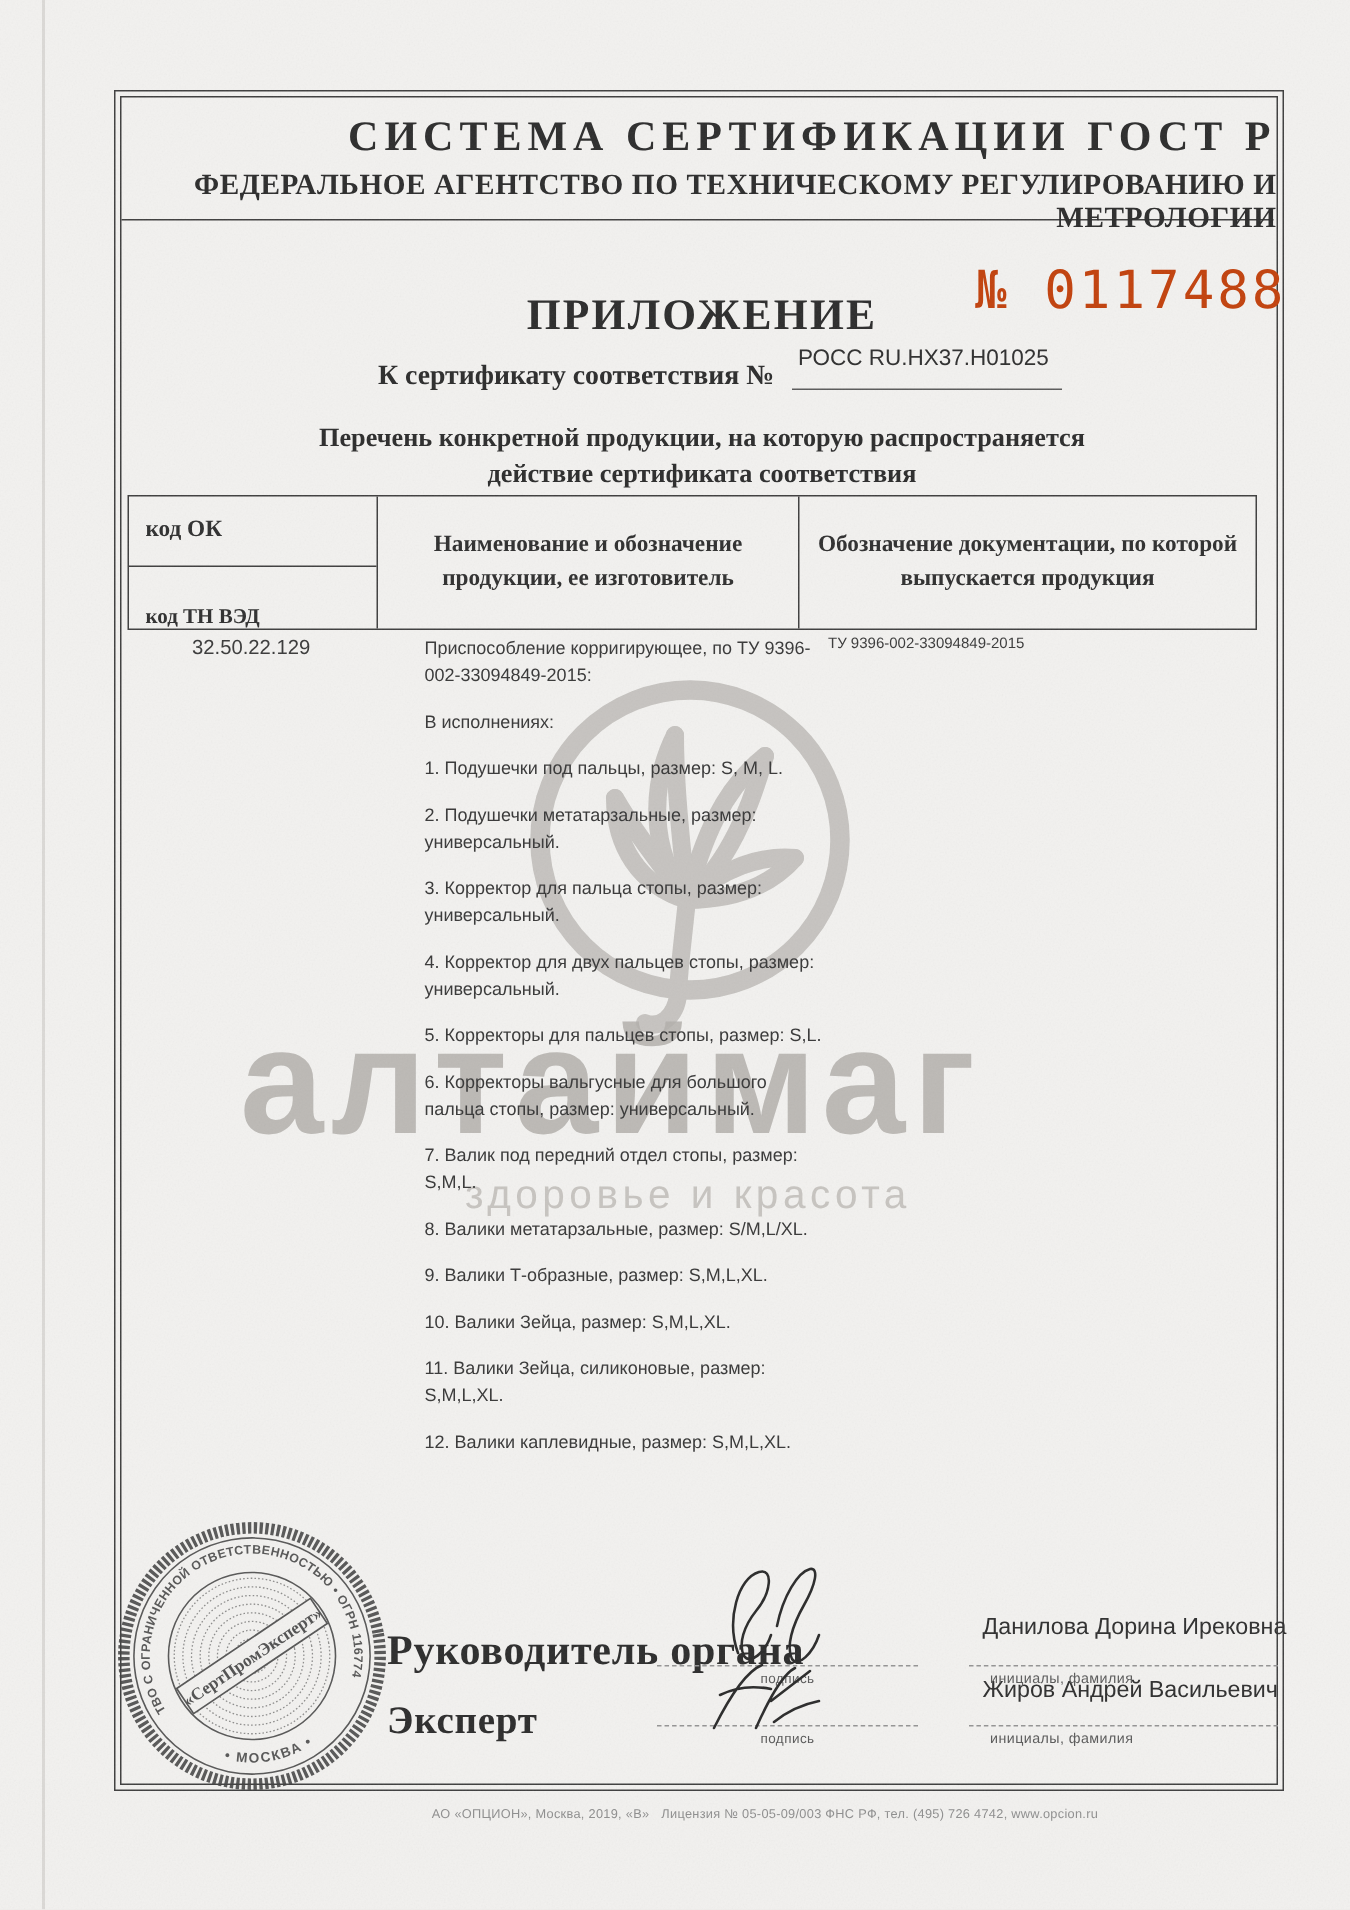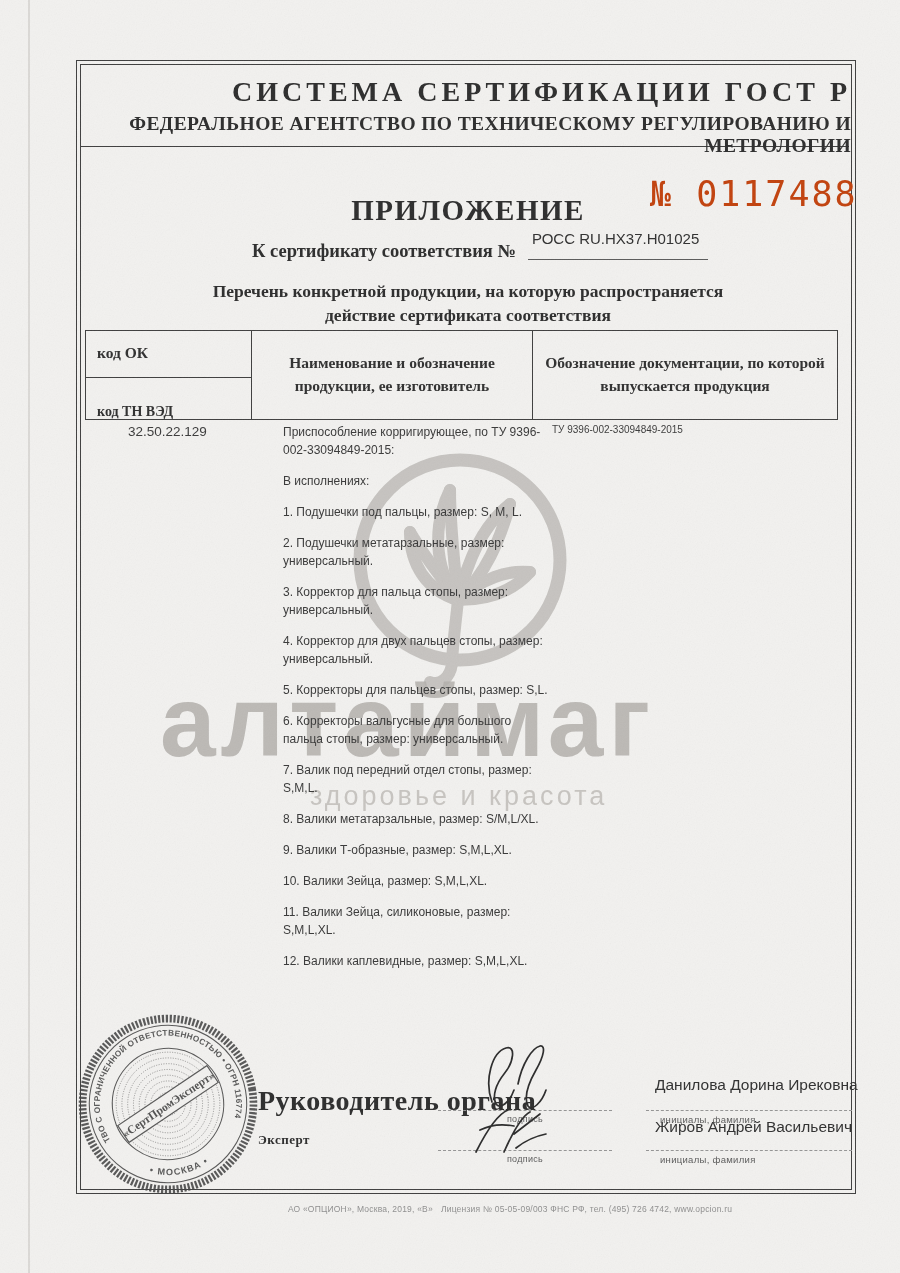--- a/index.html
+++ b/index.html
@@ -52,21 +52,21 @@
   
   .wm{z-index:1;pointer-events:none;}
   .wm-brand{left:160px;top:664px;font-size:100px;font-weight:bold;letter-spacing:5px;
             color:#b3b0ac;opacity:0.85;}
   .wm-tagline{left:310px;top:781px;font-size:27px;letter-spacing:3px;color:#c3c0bc;opacity:0.9;}
   .wm-logo{left:340px;top:448px;opacity:0.8;}
 
   
   .seal{left:72px;top:1008px;transform:rotate(-10deg);opacity:0.87;z-index:5;}
   .role1{left:258px;top:1085px;font-weight:bold;font-size:28px;letter-spacing:0.5px;color:#2c2c2c;}
-  .role2{left:258px;top:1132px;font-weight:bold;font-size:13px;letter-spacing:0.5px;color:#2c2c2c;}
+  .role2{left:258px;top:1132px;font-weight:bold;font-size:26px;letter-spacing:0.5px;color:#2c2c2c;}
   .sig-line{height:0;border-bottom:1.4px dashed #949494;}
   .l-line1{left:438px;top:1110px;width:174px;}
   .l-line2{left:438px;top:1150px;width:174px;}
   .r-line1{left:646px;top:1110px;width:206px;}
   .r-line2{left:646px;top:1150px;width:206px;}
   .sig1{left:462px;top:1040px;z-index:5;}
   .sig2{left:458px;top:1106px;z-index:5;}
   .caption{font-size:9px;color:#5a5a5a;letter-spacing:0.3px;}
   .podpis1{left:438px;top:1114px;width:174px;text-align:center;}
   .podpis2{left:438px;top:1154px;width:174px;text-align:center;}

